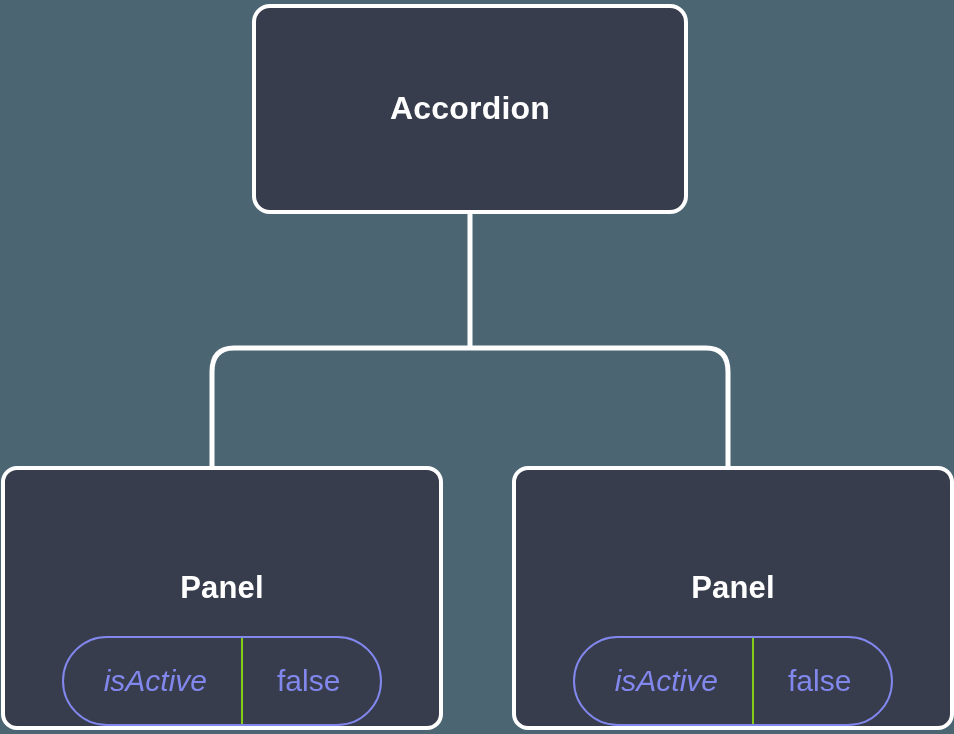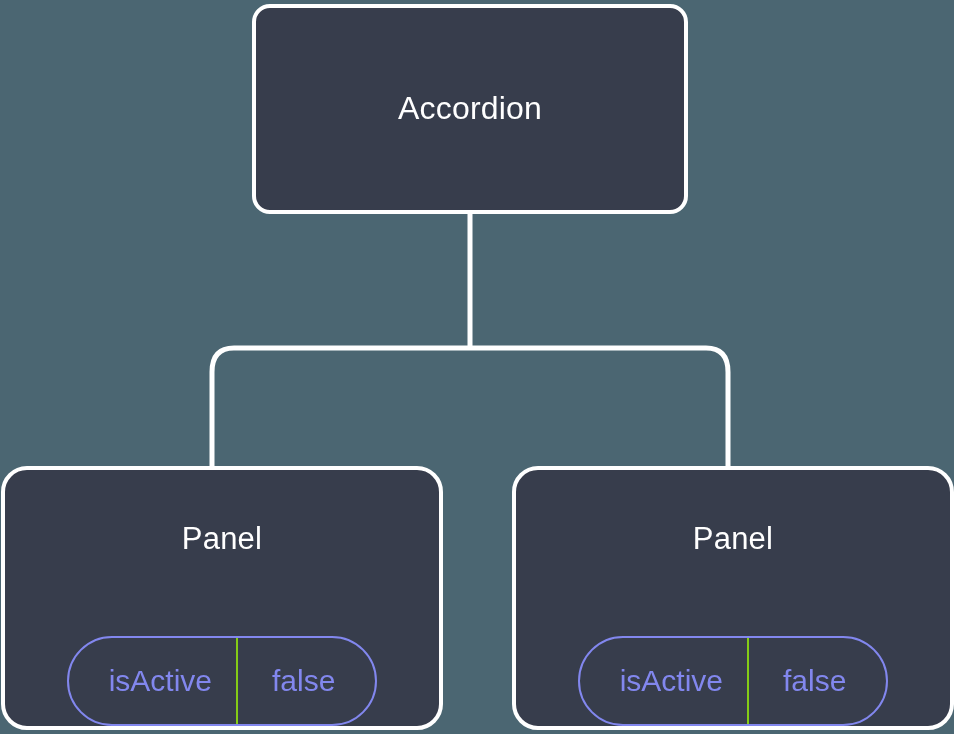--- a/index.html
+++ b/index.html
@@ -42,21 +42,21 @@
     border-radius: 18px;
     display: flex;
     flex-direction: column;
     align-items: center;
     justify-content: center;
   }
 
   .node-title {
     color: #ffffff;
     font-size: 31px;
-    font-weight: 400;
+    font-weight: 700;
     letter-spacing: 0.2px;
     line-height: 1.1;
     text-align: center;
     white-space: nowrap;
   }
 
   
   #node-accordion {
     left: 252px;
     top: 4px;
@@ -65,22 +65,22 @@
   }
   #node-accordion .node-title {
     font-size: 32px;
   }
 
   
   .node-panel {
     top: 466px;
     width: 442px;
     height: 264px;
-    border-radius: 26px;
-    justify-content: space-between;
+    border-radius: 16px;
+    justify-content: flex-end;
     padding-top: 52px;
   }
   #node-panel-0 { left: 1px; }
   #node-panel-1 { left: 512px; }
 
   
   .prop-pill {
     margin-top: 31px;
     display: flex;
     align-items: stretch;
@@ -95,21 +95,22 @@
     display: flex;
     align-items: center;
     justify-content: center;
     color: #8287ee;
     font-size: 30px;
     font-weight: 400;
     line-height: 1;
     white-space: nowrap;
   }
   .prop-key {
-    padding: 0 24px 0 40px;
+    padding: 0 34px 0 40px;
+    font-style: italic;
   }
   .prop-value {
     padding: 0 40px 0 34px;
     border-left: 2px solid #84cc16;
   }
 </style>
 </head>
 <body>
 
 <div id="canvas">

